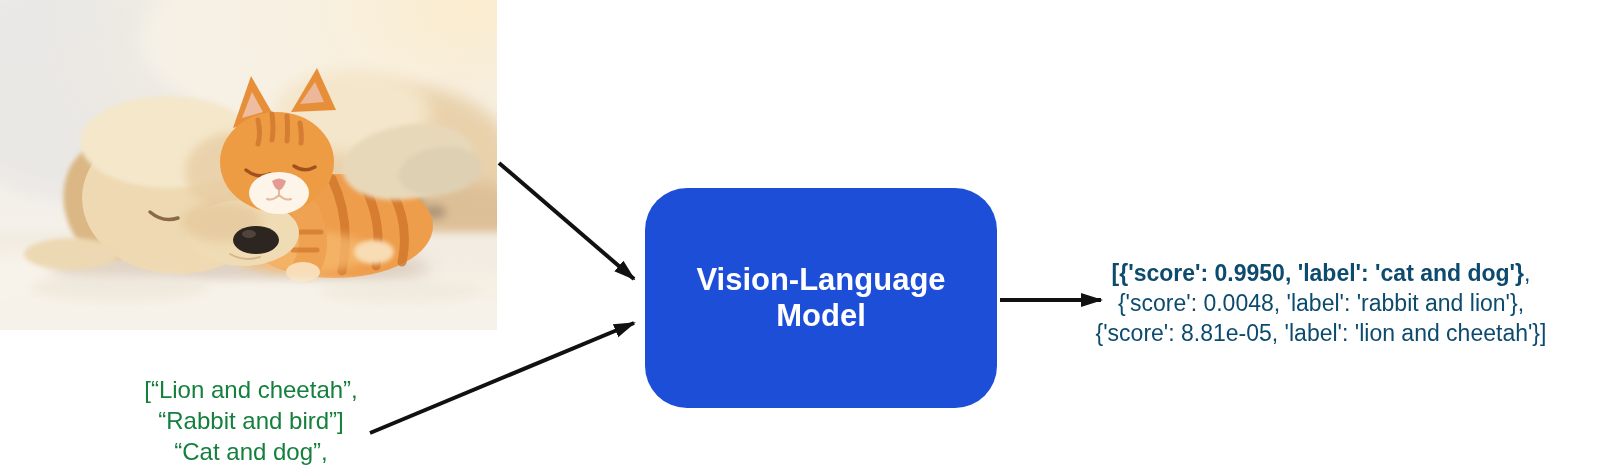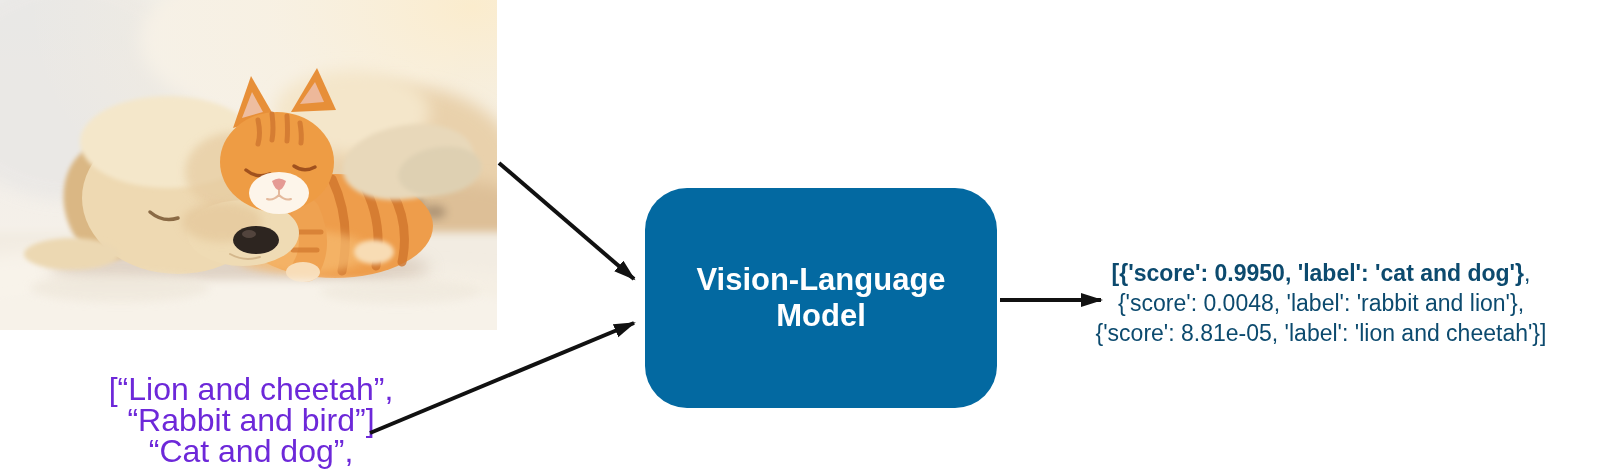--- a/index.html
+++ b/index.html
@@ -23,32 +23,32 @@
     height: 330px;
     overflow: hidden;
   }
   .photo svg { display: block; }
   .input-list {
     position: absolute;
     left: 91px;
     top: 374px;
     width: 320px;
     text-align: center;
-    font-size: 32px;
+    font-size: 24px;
     line-height: 31px;
-    color: #6d28d9;
+    color: #15803d;
     white-space: nowrap;
   }
   .model-box {
     position: absolute;
     left: 645px;
     top: 188px;
     width: 352px;
     height: 220px;
-    background: #0369a1;
+    background: #1d4ed8;
     border-radius: 42px;
     display: flex;
     align-items: center;
     justify-content: center;
   }
   .model-box .label {
     color: #ffffff;
     font-weight: bold;
     font-size: 31px;
     line-height: 36px;

